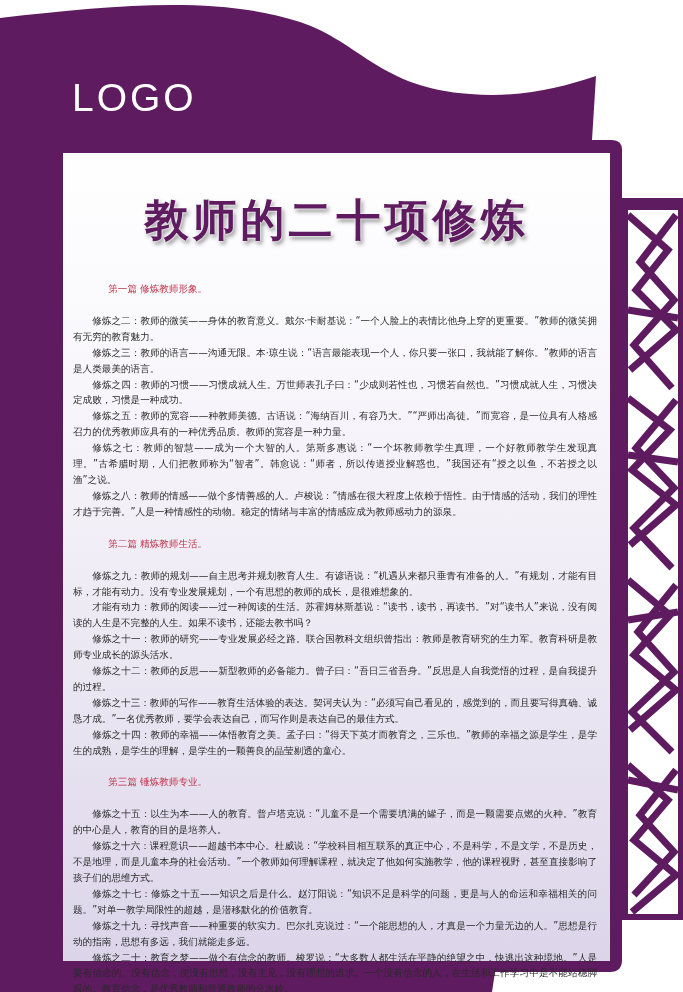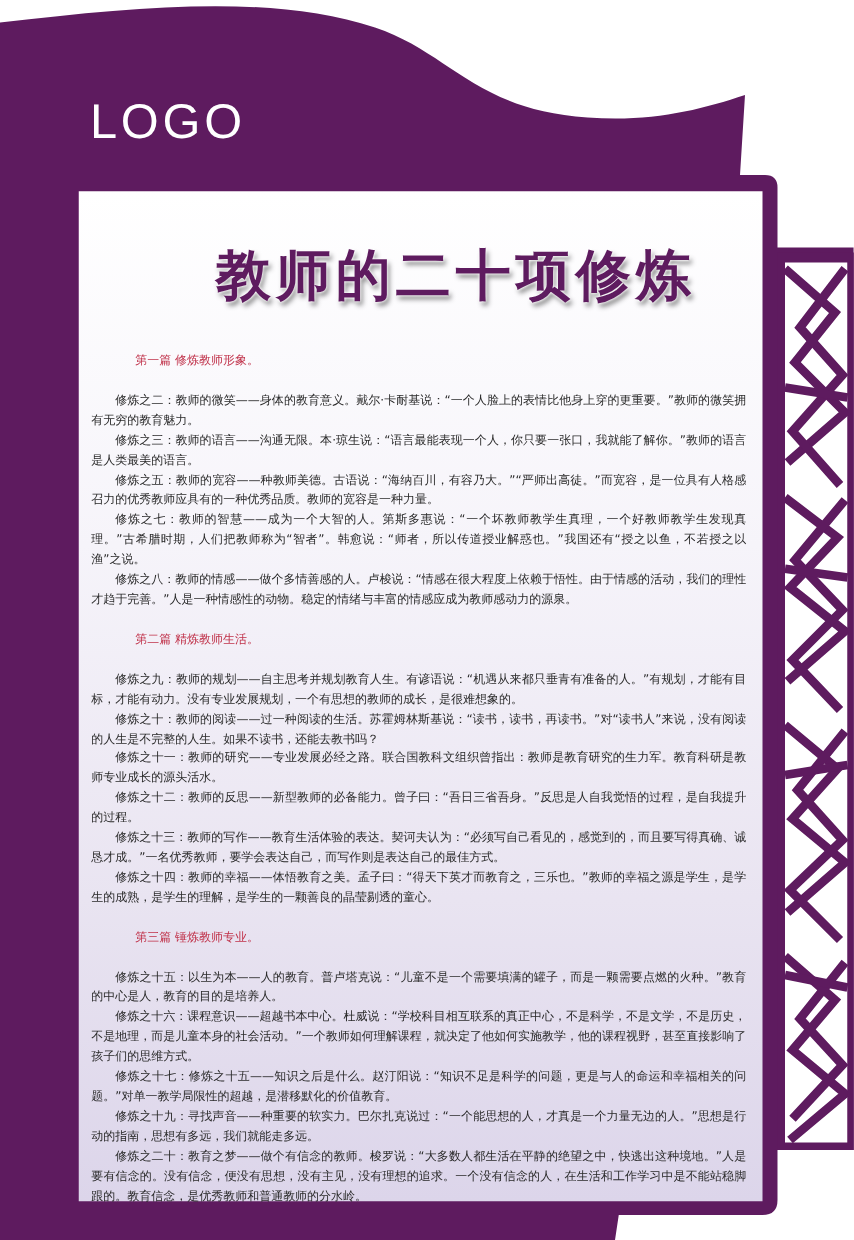--- a/index.html
+++ b/index.html
@@ -7,21 +7,21 @@
          font-family: "DejaVu Sans", sans-serif; }
   .board-bg { position: absolute; left: 0; top: 0; width: 683px; height: 992px; }
   .logo { position: absolute; left: 72px; top: 78px; color: #ffffff;
           font-family: Liberation Sans, sans-serif; font-size: 39px;
           letter-spacing: 3px; line-height: 1; }
   .panel { position: absolute; left: 63px; top: 153px; width: 547px; height: 808px;
            background: linear-gradient(180deg, #ffffff 0%, #f6f4fa 35%, #e9e4f1 70%, #dcd5ea 100%); }
   .title { position: absolute; left: 0; width: 547px; top: 38px; text-align: center;
            font-family: "DejaVu Serif", serif; font-weight: bold; font-size: 44px;
            color: #5e1b5f; letter-spacing: 4px;
-           text-shadow: 0 0 2px #fff, 0 0 3px #fff, 2px 3px 4px rgba(0,0,0,0.45); margin-left: 28px; }
+           text-shadow: 0 0 2px #fff, 0 0 3px #fff, 2px 3px 4px rgba(0,0,0,0.45); }
   .content { position: absolute; left: 10px; top: 112px; width: 524px;
              font-size: 9.6px; line-height: 15.9px; color: #2a2a2a; }
   .section { color: #c0324a; text-indent: 2em; margin: 16px; }
   .para { text-indent: 2em; margin: 0; text-align: justify; }
   .lattice { position: absolute; left: 612px; top: 198px; }
 </style>
 </head>
 <body>
 
 <svg class="board-bg" width="683" height="992" viewBox="0 0 683 992">
@@ -48,27 +48,28 @@
 
 <div class="logo">LOGO</div>
 
 <div class="panel">
   <div class="title">教师的二十项修炼</div>
 
   <div class="content">
     <p class="section">第一篇 修炼教师形象。</p>
     <p class="para">修炼之二：教师的微笑——身体的教育意义。戴尔·卡耐基说：“一个人脸上的表情比他身上穿的更重要。”教师的微笑拥有无穷的教育魅力。</p>
     <p class="para">修炼之三：教师的语言——沟通无限。本·琼生说：“语言最能表现一个人，你只要一张口，我就能了解你。”教师的语言是人类最美的语言。</p>
+    <p class="para">修炼之四：教师的习惯——习惯成就人生。万世师表孔子曰：“少成则若性也，习惯若自然也。”习惯成就人生，习惯决定成败，习惯是一种成功。</p>
     <p class="para">修炼之五：教师的宽容——种教师美德。古语说：“海纳百川，有容乃大。”“严师出高徒。”而宽容，是一位具有人格感召力的优秀教师应具有的一种优秀品质。教师的宽容是一种力量。</p>
     <p class="para">修炼之七：教师的智慧——成为一个大智的人。第斯多惠说：“一个坏教师教学生真理，一个好教师教学生发现真理。”古希腊时期，人们把教师称为“智者”。韩愈说：“师者，所以传道授业解惑也。”我国还有“授之以鱼，不若授之以渔”之说。</p>
     <p class="para">修炼之八：教师的情感——做个多情善感的人。卢梭说：“情感在很大程度上依赖于悟性。由于情感的活动，我们的理性才趋于完善。”人是一种情感性的动物。稳定的情绪与丰富的情感应成为教师感动力的源泉。</p>
 
     <p class="section">第二篇 精炼教师生活。</p>
     <p class="para">修炼之九：教师的规划——自主思考并规划教育人生。有谚语说：“机遇从来都只垂青有准备的人。”有规划，才能有目标，才能有动力。没有专业发展规划，一个有思想的教师的成长，是很难想象的。</p>
-    <p class="para">修炼之十：教师的阅读——过一种阅读的生活。苏霍姆林斯基说：“读书，读书，再读书。”对“读书人”来说，没有阅读的人生是不完整的人生。如果不读书，还能去教书吗？</p>
+    <p class="para">才能有动力：教师的阅读——过一种阅读的生活。苏霍姆林斯基说：“读书，读书，再读书。”对“读书人”来说，没有阅读的人生是不完整的人生。如果不读书，还能去教书吗？</p>
     <p class="para">修炼之十一：教师的研究——专业发展必经之路。联合国教科文组织曾指出：教师是教育研究的生力军。教育科研是教师专业成长的源头活水。</p>
     <p class="para">修炼之十二：教师的反思——新型教师的必备能力。曾子曰：“吾日三省吾身。”反思是人自我觉悟的过程，是自我提升的过程。</p>
     <p class="para">修炼之十三：教师的写作——教育生活体验的表达。契诃夫认为：“必须写自己看见的，感觉到的，而且要写得真确、诚恳才成。”一名优秀教师，要学会表达自己，而写作则是表达自己的最佳方式。</p>
     <p class="para">修炼之十四：教师的幸福——体悟教育之美。孟子曰：“得天下英才而教育之，三乐也。”教师的幸福之源是学生，是学生的成熟，是学生的理解，是学生的一颗善良的晶莹剔透的童心。</p>
 
     <p class="section">第三篇 锤炼教师专业。</p>
     <p class="para">修炼之十五：以生为本——人的教育。普卢塔克说：“儿童不是一个需要填满的罐子，而是一颗需要点燃的火种。”教育的中心是人，教育的目的是培养人。</p>
     <p class="para">修炼之十六：课程意识——超越书本中心。杜威说：“学校科目相互联系的真正中心，不是科学，不是文学，不是历史，不是地理，而是儿童本身的社会活动。”一个教师如何理解课程，就决定了他如何实施教学，他的课程视野，甚至直接影响了孩子们的思维方式。</p>
     <p class="para">修炼之十七：修炼之十五——知识之后是什么。赵汀阳说：“知识不足是科学的问题，更是与人的命运和幸福相关的问题。”对单一教学局限性的超越，是潜移默化的价值教育。</p>
     <p class="para">修炼之十九：寻找声音——种重要的软实力。巴尔扎克说过：“一个能思想的人，才真是一个力量无边的人。”思想是行动的指南，思想有多远，我们就能走多远。</p>

